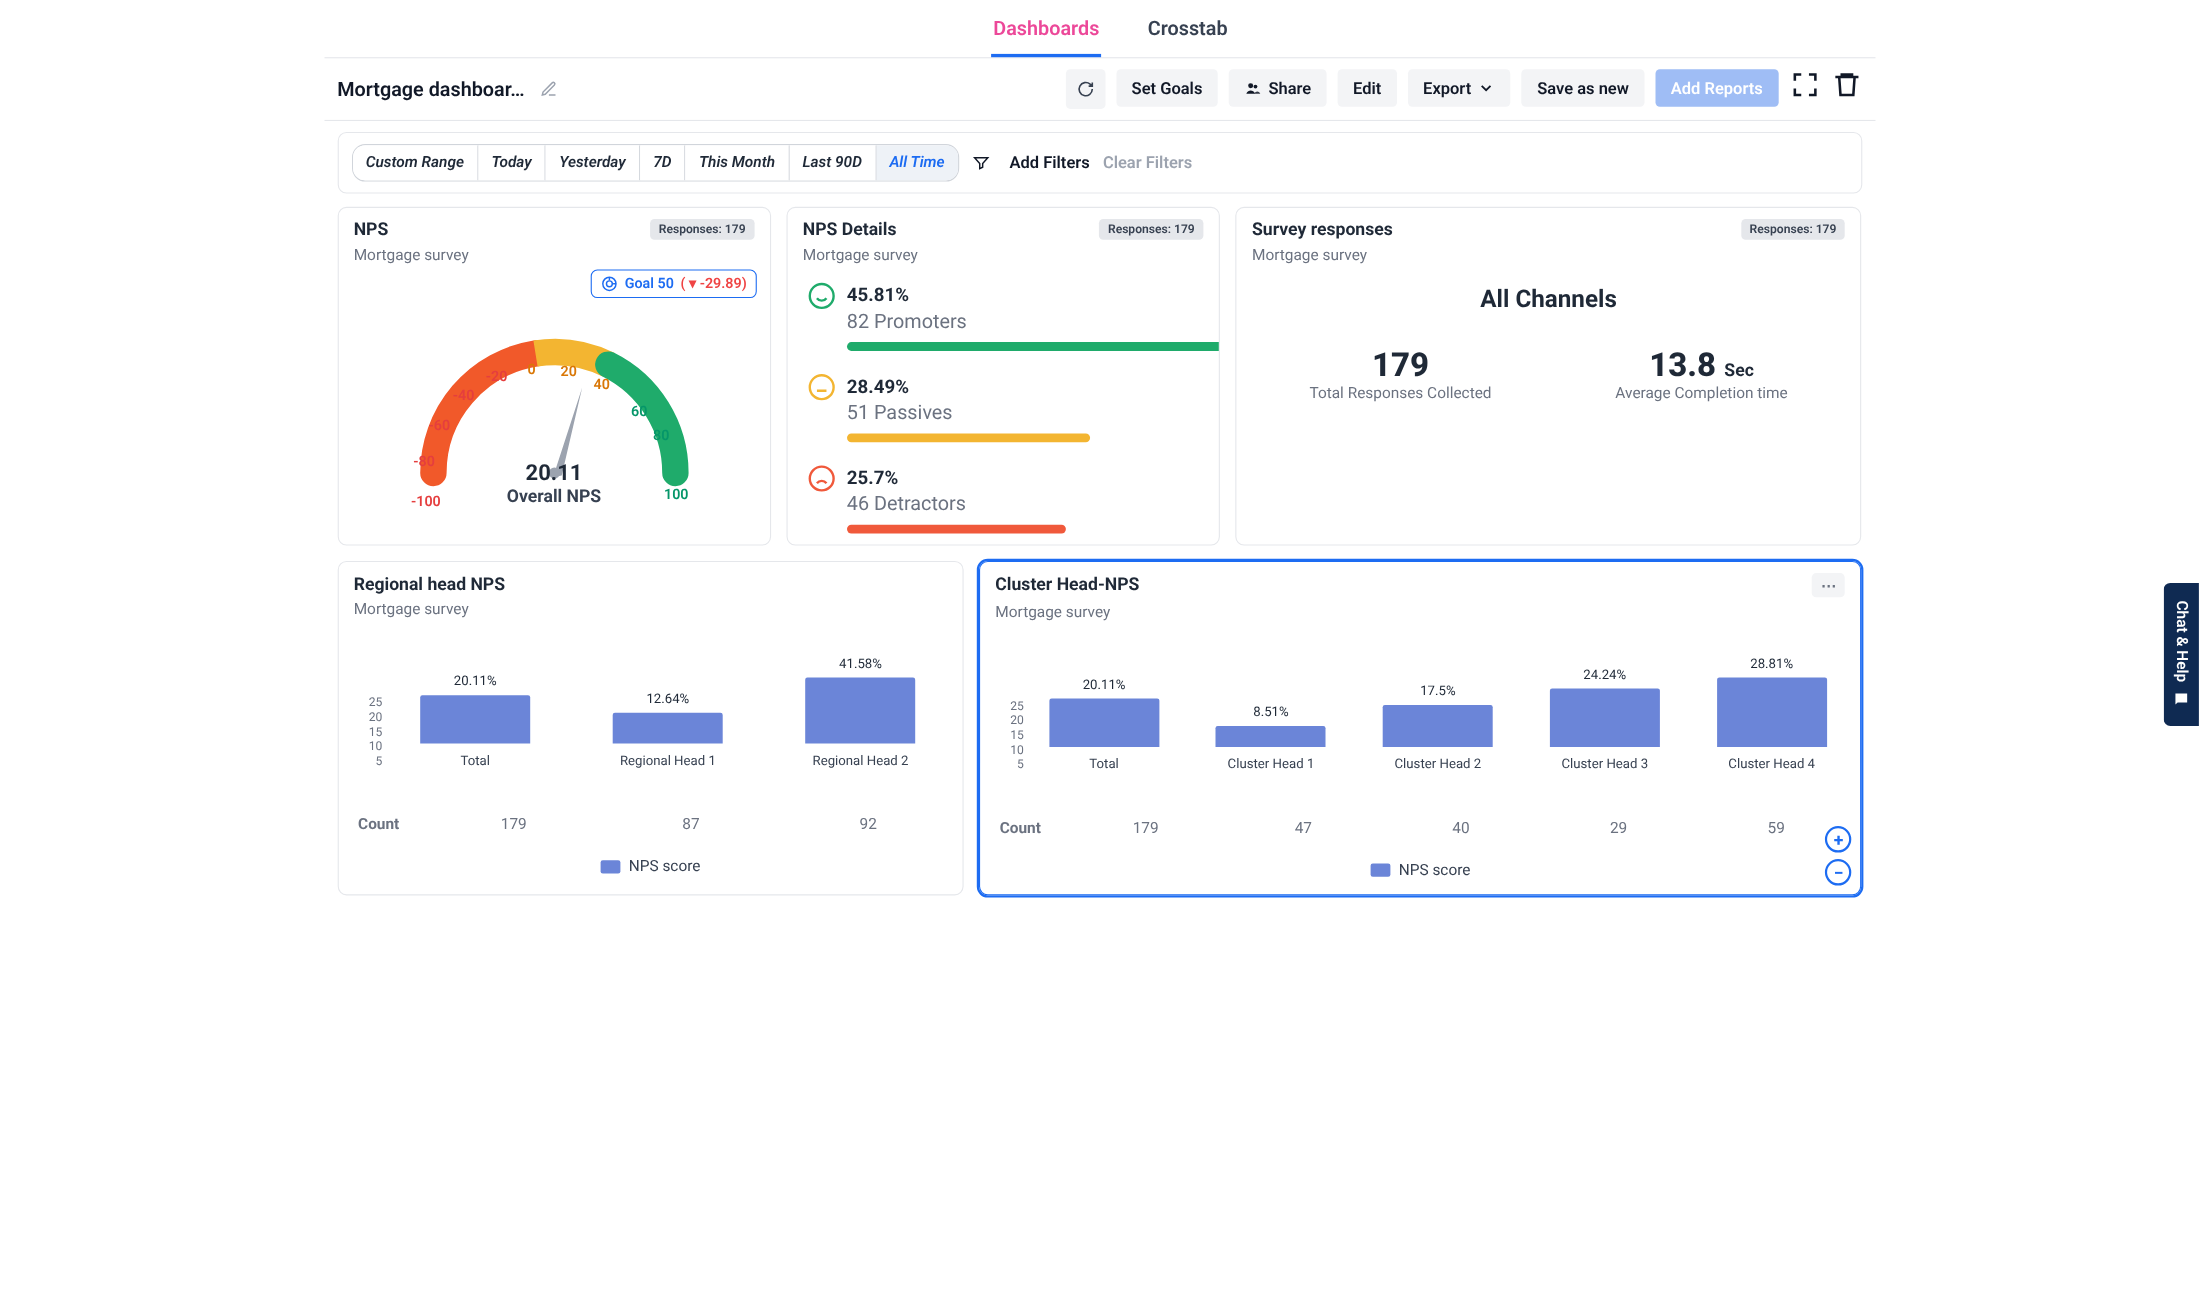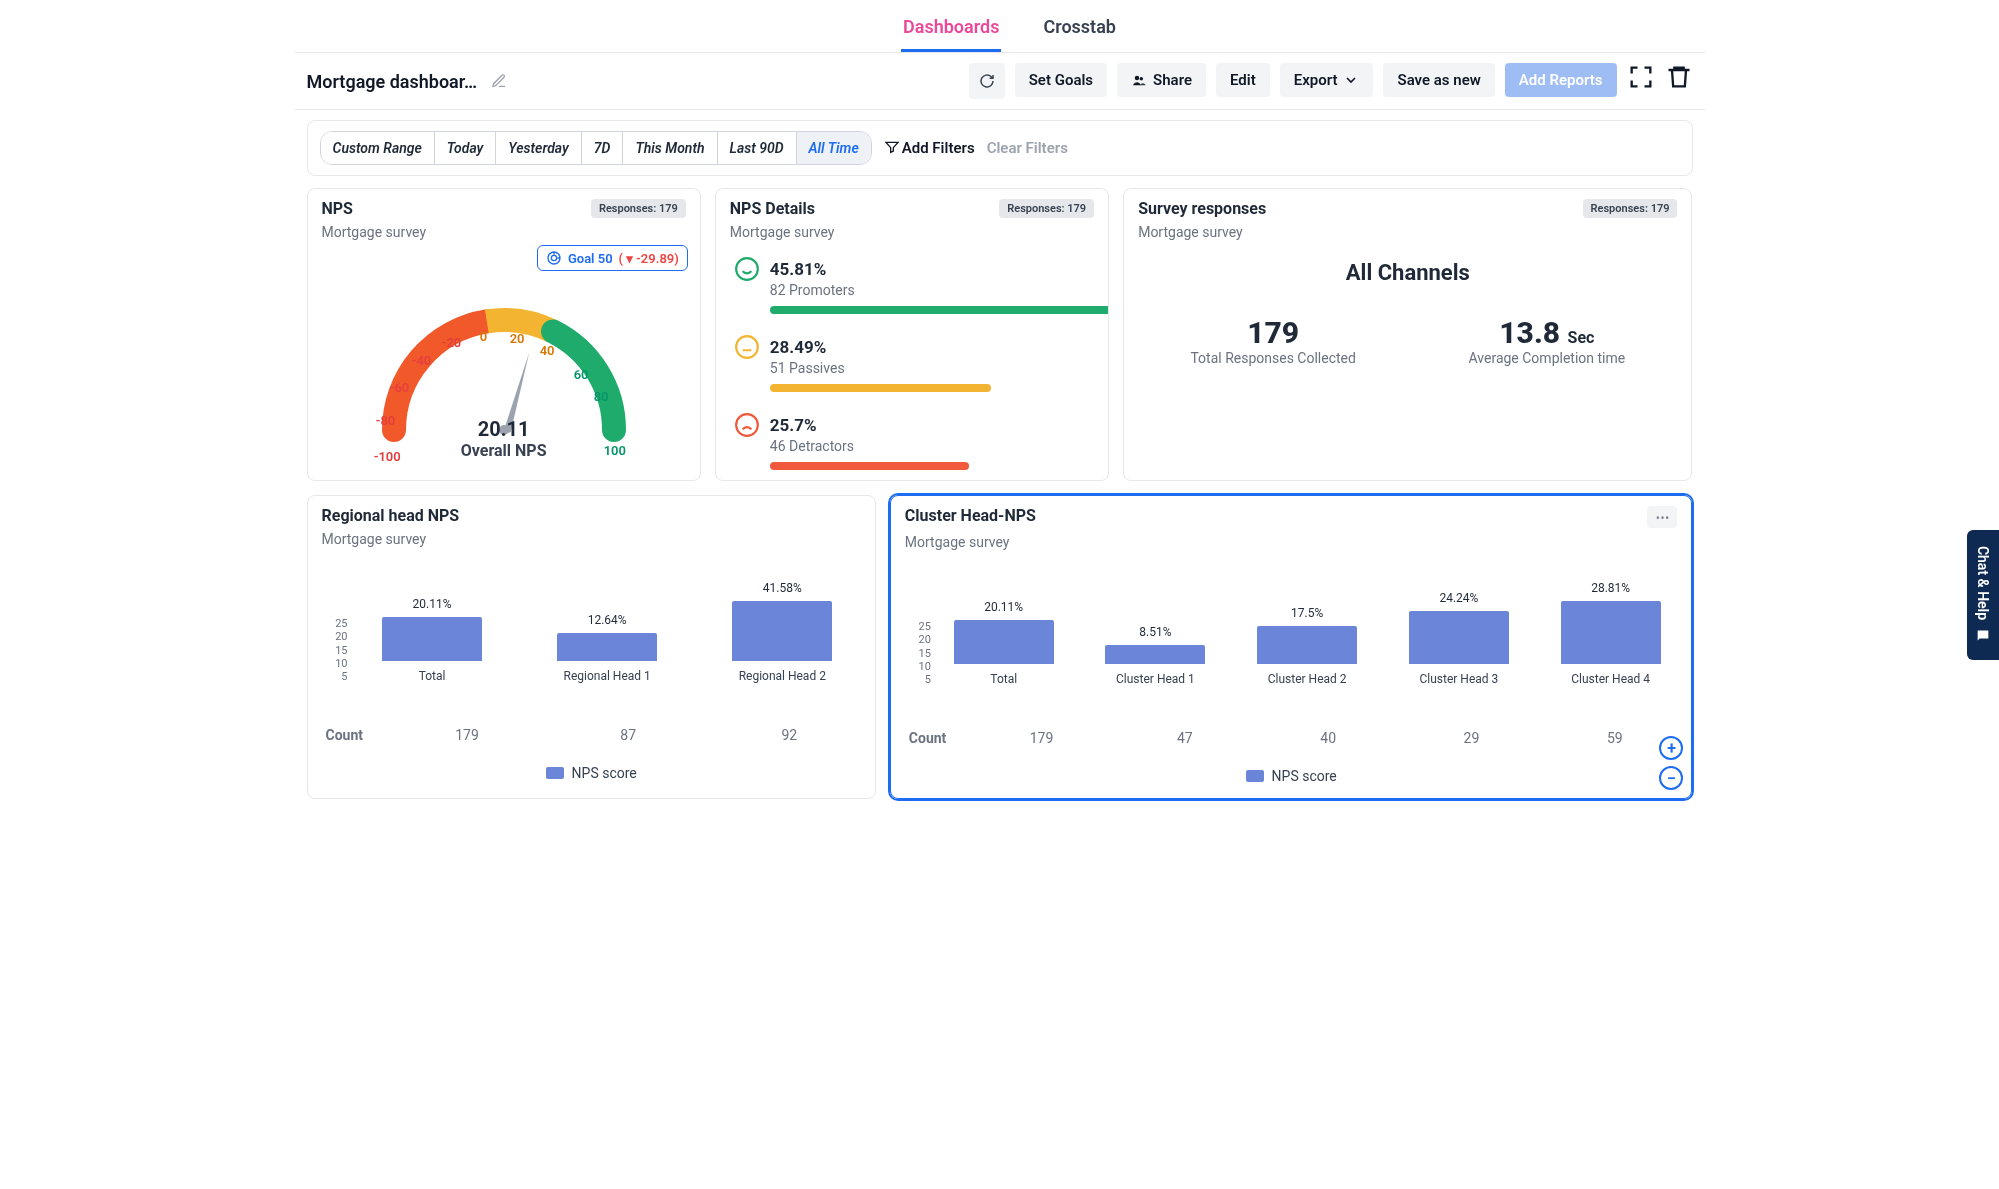--- a/index.html
+++ b/index.html
@@ -23,21 +23,21 @@
   .btn svg { width: 16px; height: 16px; }
   .sq { width: 36px; height: 36px; padding: 0; justify-content: center; }
 
   
   .filterbar-wrap { padding: 10px 12px 0; }
   .filterbar { border: 1px solid #e5e7eb; border-radius: 8px; padding: 10px 12px; display: flex; align-items: center; gap: 12px; }
   .range-group { display: flex; border: 1px solid #d1d5db; border-radius: 12px; overflow: hidden; font-style: italic; }
   .range-chip { padding: 8px 12px; font-size: 14px; font-weight: 600; border-right: 1px solid #d1d5db; cursor: pointer; background: #fff; }
   .range-chip:last-child { border-right: none; }
   .range-chip.active { background: #eef2f7; color: #1d6cf2; }
-  .filter-act { display: inline-flex; gap: 2px; font-weight: 600; font-size: 15px; color: #111827; cursor: pointer; }
+  .filter-act { display: inline-flex; align-items: center; gap: 18px; font-weight: 600; font-size: 15px; color: #111827; cursor: pointer; }
   .filter-act.muted { color: #9ca3af; cursor: default; }
 
   
   .grid { display: grid; grid-template-columns: repeat(24, 1fr); gap: 14px; padding: 12px; }
   .card { border: 1px solid #e5e7eb; border-radius: 8px; background: #fff; overflow: hidden; position: relative; }
   .card-head { padding: 10px 14px 6px; display: flex; justify-content: space-between; align-items: flex-start; }
   .card-head h3 { font-size: 16px; font-weight: 700; }
   .card-sub { font-size: 14px; color: #6b7280; padding: 0 14px 6px; }
   .badge { background: #e5e7eb; color: #374151; font-size: 11px; font-weight: 600; padding: 3px 8px; border-radius: 4px; }
   .card.selected { outline: 2px solid #1d6cf2; border-color: #1d6cf2; }
@@ -53,21 +53,21 @@
   .tick { position: absolute; font-size: 13px; font-weight: 600; }
   .tick.r { color: #e53e3e; }
   .tick.y { color: #d97706; }
   .tick.g { color: #059669; }
 
   
   .detail-row { padding: 10px 18px 6px; }
   .dr-top { display: flex; align-items: center; gap: 10px; }
   .face { width: 26px; height: 26px; flex-shrink: 0; }
   .dr-pct { font-size: 17px; font-weight: 700; }
-  .dr-sub { font-size: 14px; color: #6b7280; margin-left: 36px; }
+  .dr-sub { font-size: 18px; color: #6b7280; margin-left: 36px; }
   .bar { height: 8px; border-radius: 4px; margin: 8px 0 4px 36px; }
 
   
   .all-ch { font-size: 22px; font-weight: 700; text-align: center; padding: 14px 0 20px; }
   .stats-row { display: flex; justify-content: space-around; padding: 10px 10px 30px; }
   .stat { text-align: center; }
   .stat-big { font-size: 30px; font-weight: 800; }
   .stat-big .unit { font-size: 16px; font-weight: 700; }
   .stat-lbl { font-size: 14px; color: #6b7280; }
 

